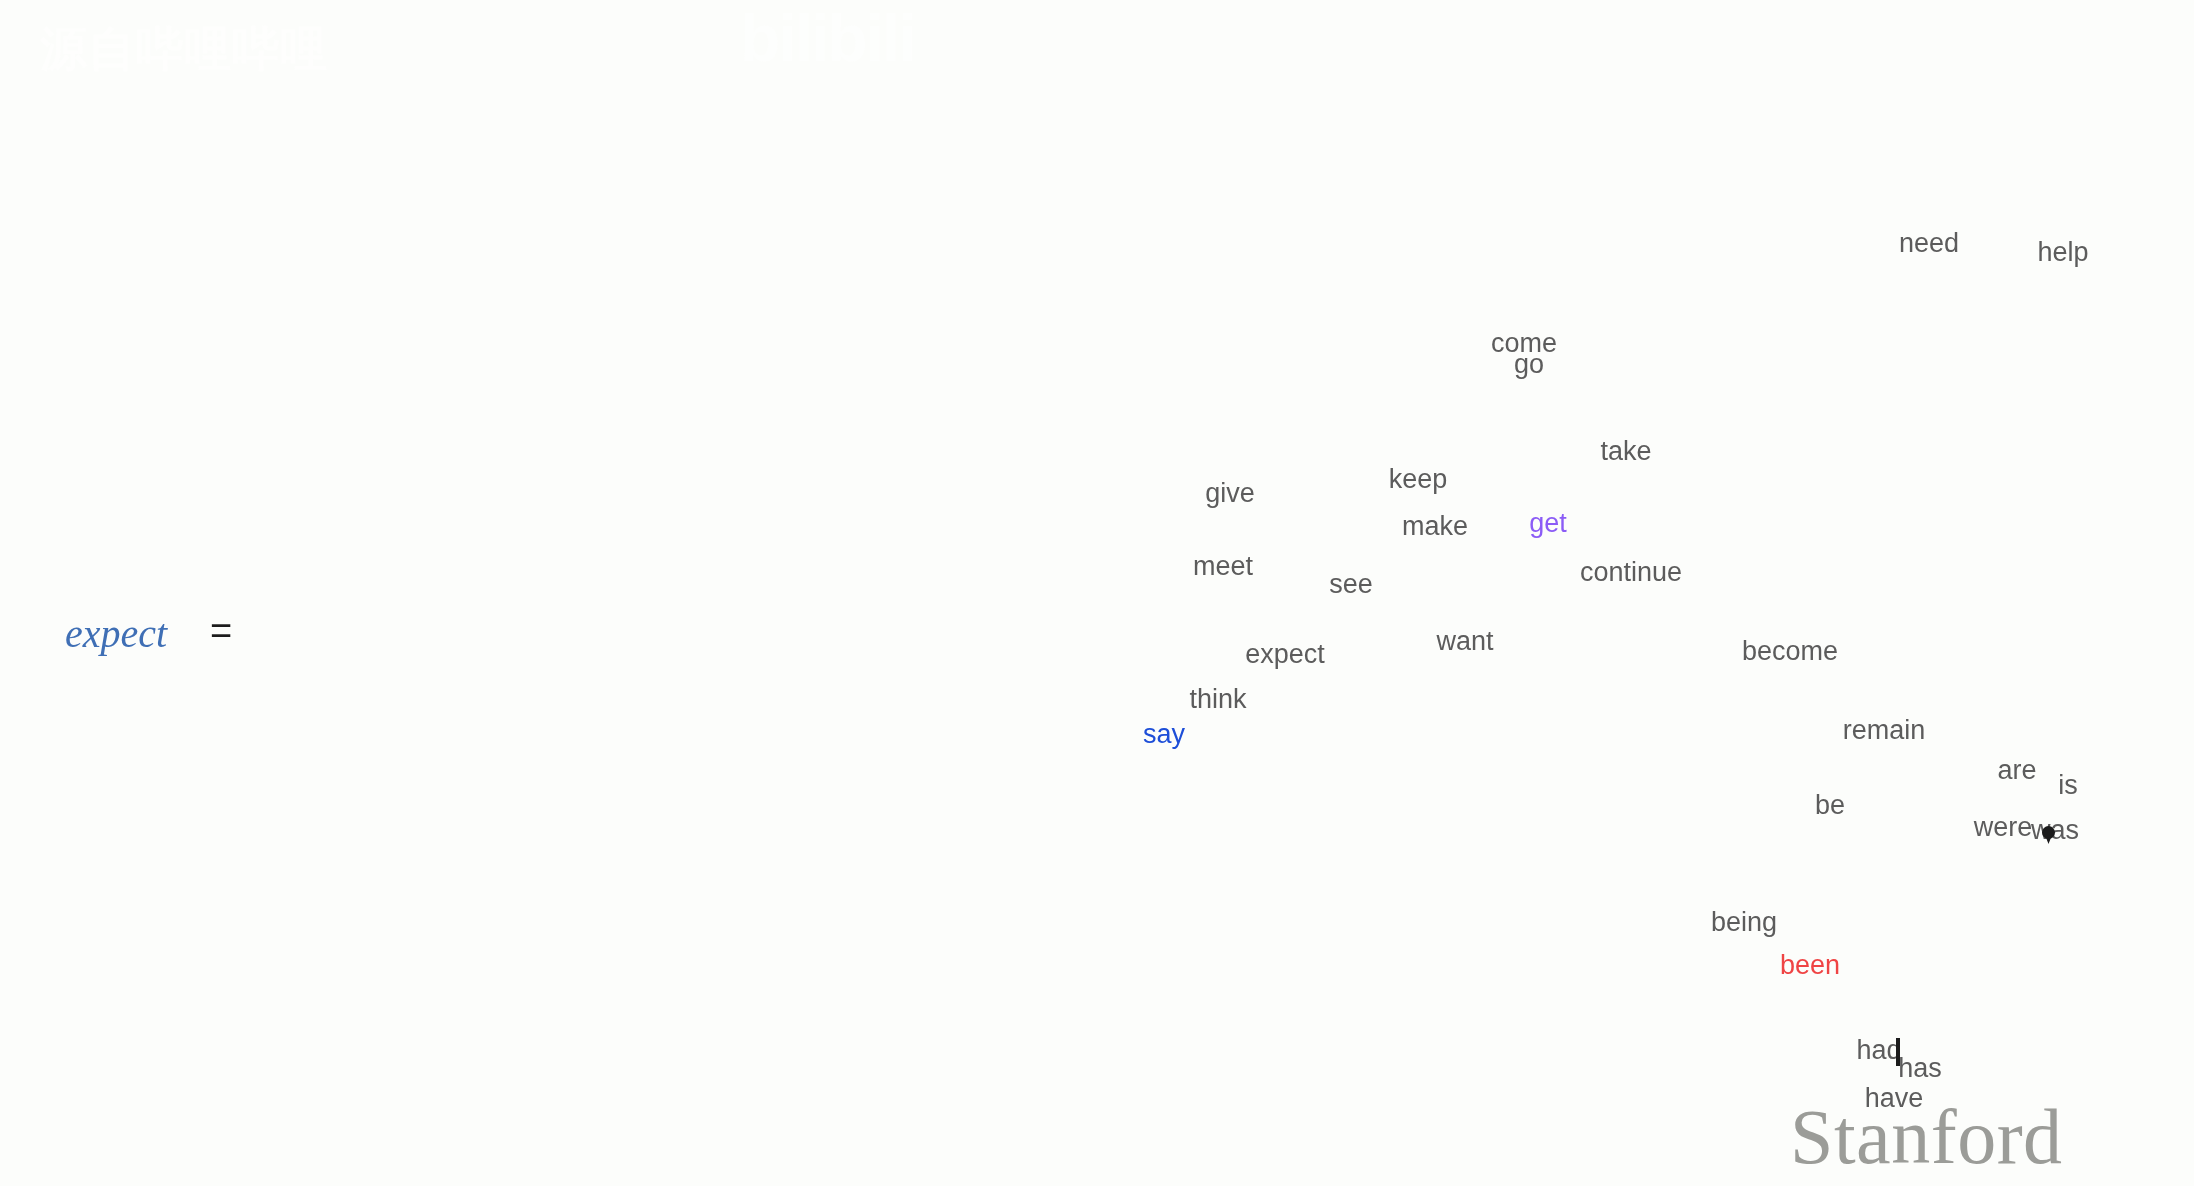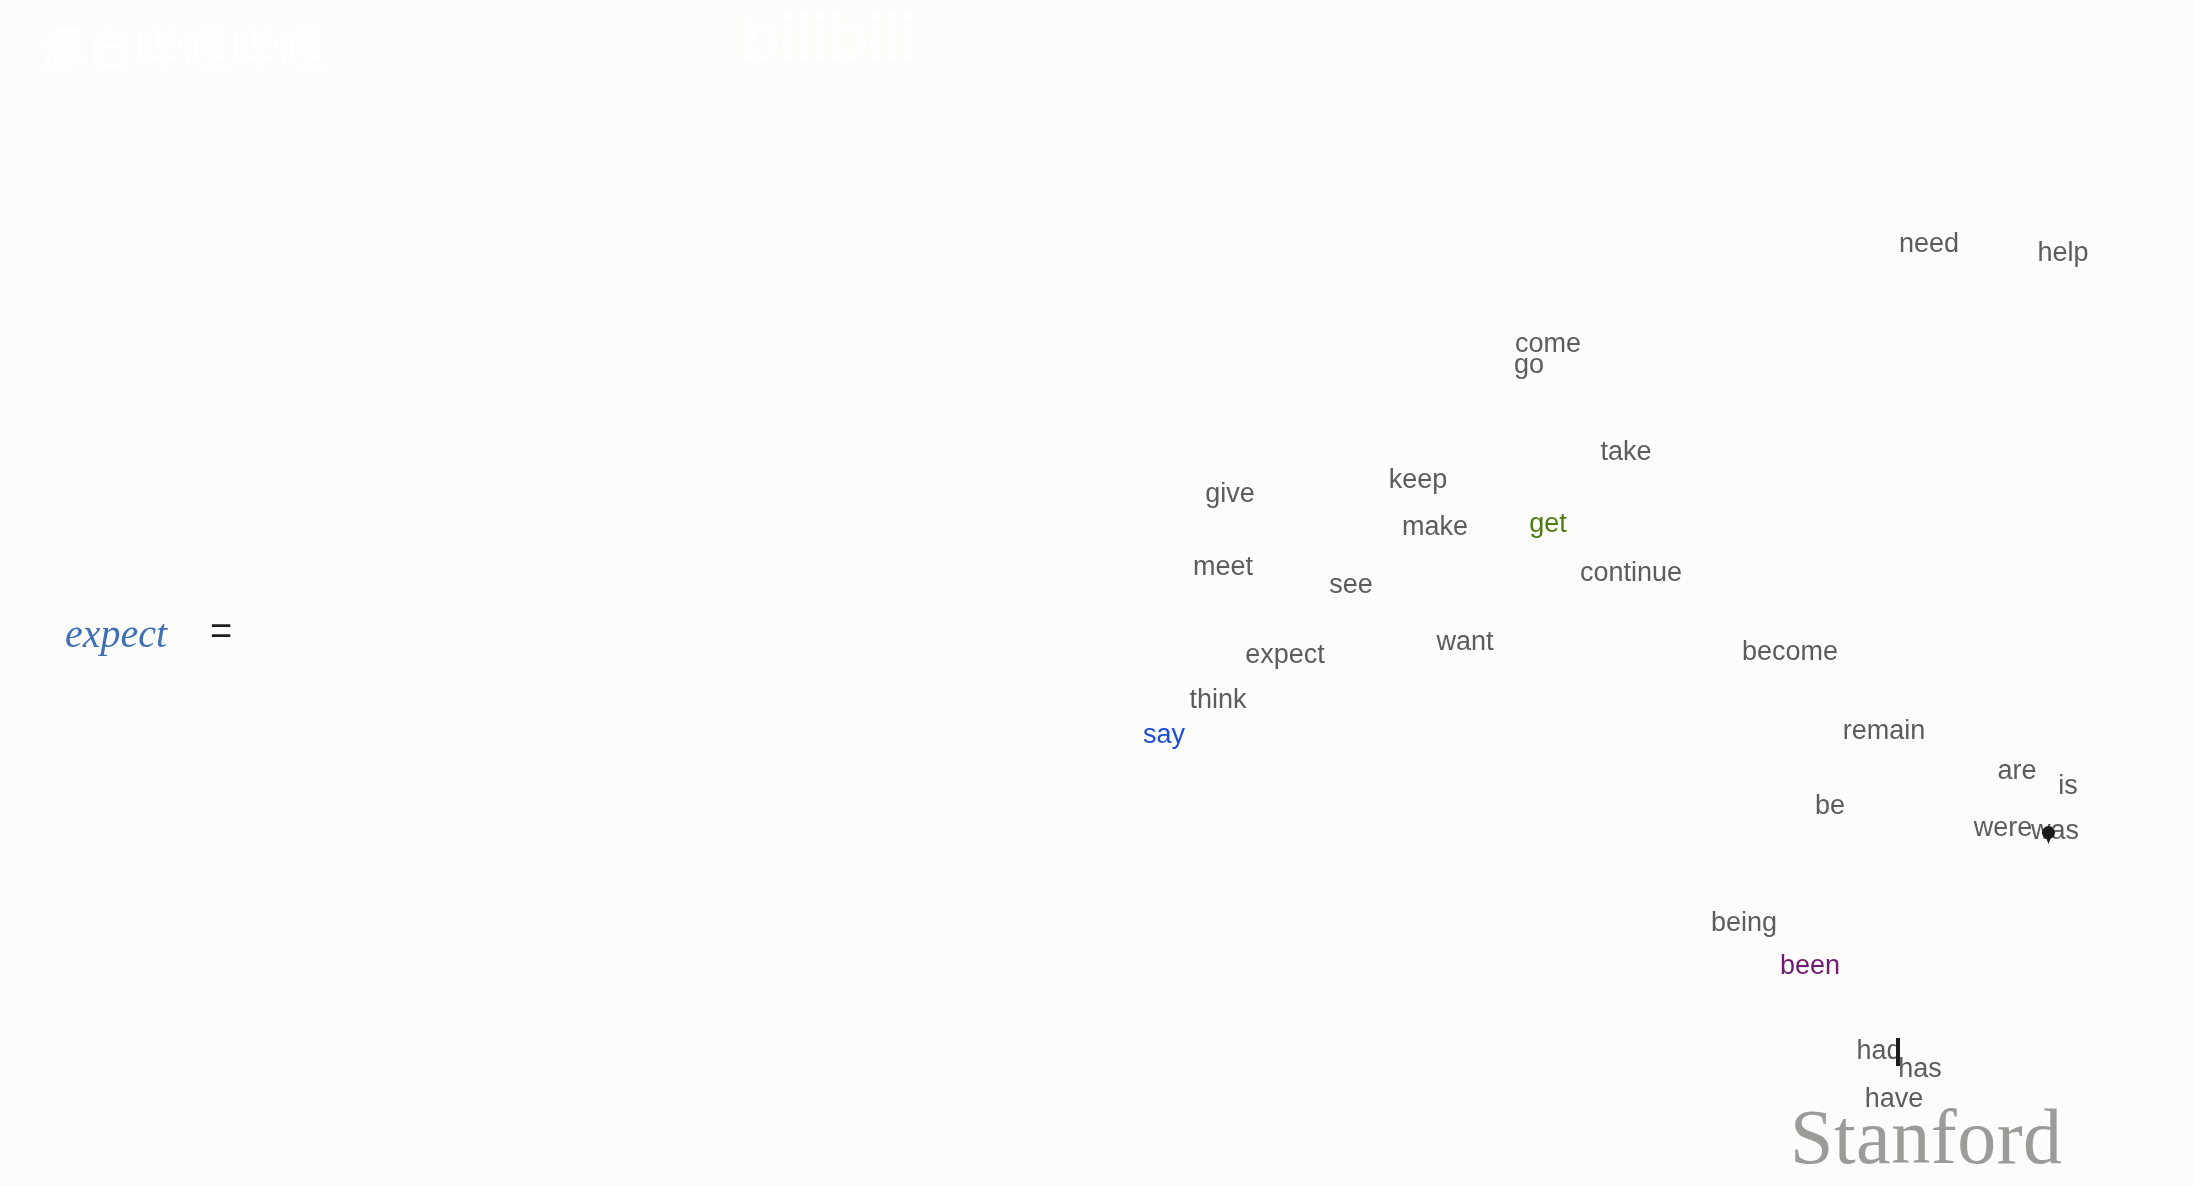--- a/index.html
+++ b/index.html
@@ -218,43 +218,43 @@
 
   <div id="equation">
     <span id="eq-word">expect</span>
     <span id="eq-equals">=</span>
 
   </div>
 
   <div id="scatter">
       <span class="word" style="left: 1929px; top: 243px; color: rgb(92, 92, 92);">need</span>
       <span class="word" style="left: 2063px; top: 252px; color: rgb(92, 92, 92);">help</span>
-      <span class="word" style="left: 1524px; top: 343px; color: rgb(92, 92, 92); margin-left: 24px;">come</span>
+      <span class="word" style="left: 1524px; top: 343px; color: rgb(92, 92, 92);">come</span>
       <span class="word" style="left: 1529px; top: 364px; color: rgb(92, 92, 92);">go</span>
       <span class="word" style="left: 1626px; top: 451px; color: rgb(92, 92, 92);">take</span>
       <span class="word" style="left: 1418px; top: 479px; color: rgb(92, 92, 92);">keep</span>
       <span class="word" style="left: 1230px; top: 493px; color: rgb(92, 92, 92);">give</span>
       <span class="word" style="left: 1435px; top: 526px; color: rgb(92, 92, 92);">make</span>
-      <span class="word" style="left: 1548px; top: 523px; color: #4d7c0f;">get</span>
+      <span class="word" style="left: 1548px; top: 523px; color: #8b5cf6;">get</span>
       <span class="word" style="left: 1223px; top: 566px; color: rgb(92, 92, 92);">meet</span>
       <span class="word" style="left: 1351px; top: 584px; color: rgb(92, 92, 92);">see</span>
       <span class="word" style="left: 1631px; top: 572px; color: rgb(92, 92, 92);">continue</span>
       <span class="word" style="left: 1285px; top: 654px; color: rgb(92, 92, 92);">expect</span>
       <span class="word" style="left: 1465px; top: 641px; color: rgb(92, 92, 92);">want</span>
       <span class="word" style="left: 1790px; top: 651px; color: rgb(92, 92, 92);">become</span>
       <span class="word" style="left: 1218px; top: 699px; color: rgb(92, 92, 92);">think</span>
       <span class="word" style="left: 1164px; top: 734px; color: #1d4ed8;">say</span>
       <span class="word" style="left: 1884px; top: 730px; color: rgb(92, 92, 92);">remain</span>
       <span class="word" style="left: 2017px; top: 770px; color: rgb(92, 92, 92);">are</span>
       <span class="word" style="left: 2068px; top: 785px; color: rgb(92, 92, 92);">is</span>
       <span class="word" style="left: 1830px; top: 805px; color: rgb(92, 92, 92);">be</span>
       <span class="word" style="left: 2003px; top: 827px; color: rgb(92, 92, 92);">were</span>
       <span class="word" style="left: 2055px; top: 830px; color: rgb(92, 92, 92);">was</span>
       <span class="word" style="left: 1744px; top: 922px; color: rgb(92, 92, 92);">being</span>
-      <span class="word" style="left: 1810px; top: 965px; color: #701a75;">been</span>
+      <span class="word" style="left: 1810px; top: 965px; color: #ef4444;">been</span>
       <span class="word" style="left: 1879px; top: 1050px; color: rgb(92, 92, 92);">had</span>
       <span class="word" style="left: 1920px; top: 1068px; color: rgb(92, 92, 92);">has</span>
       <span class="word" style="left: 1894px; top: 1098px; color: rgb(92, 92, 92);">have</span>
     </div>
 
   <div id="cursor-marker">
     <div class="dot"></div>
     <div class="tail"></div>
   </div>
   <div id="had-caret"></div>

